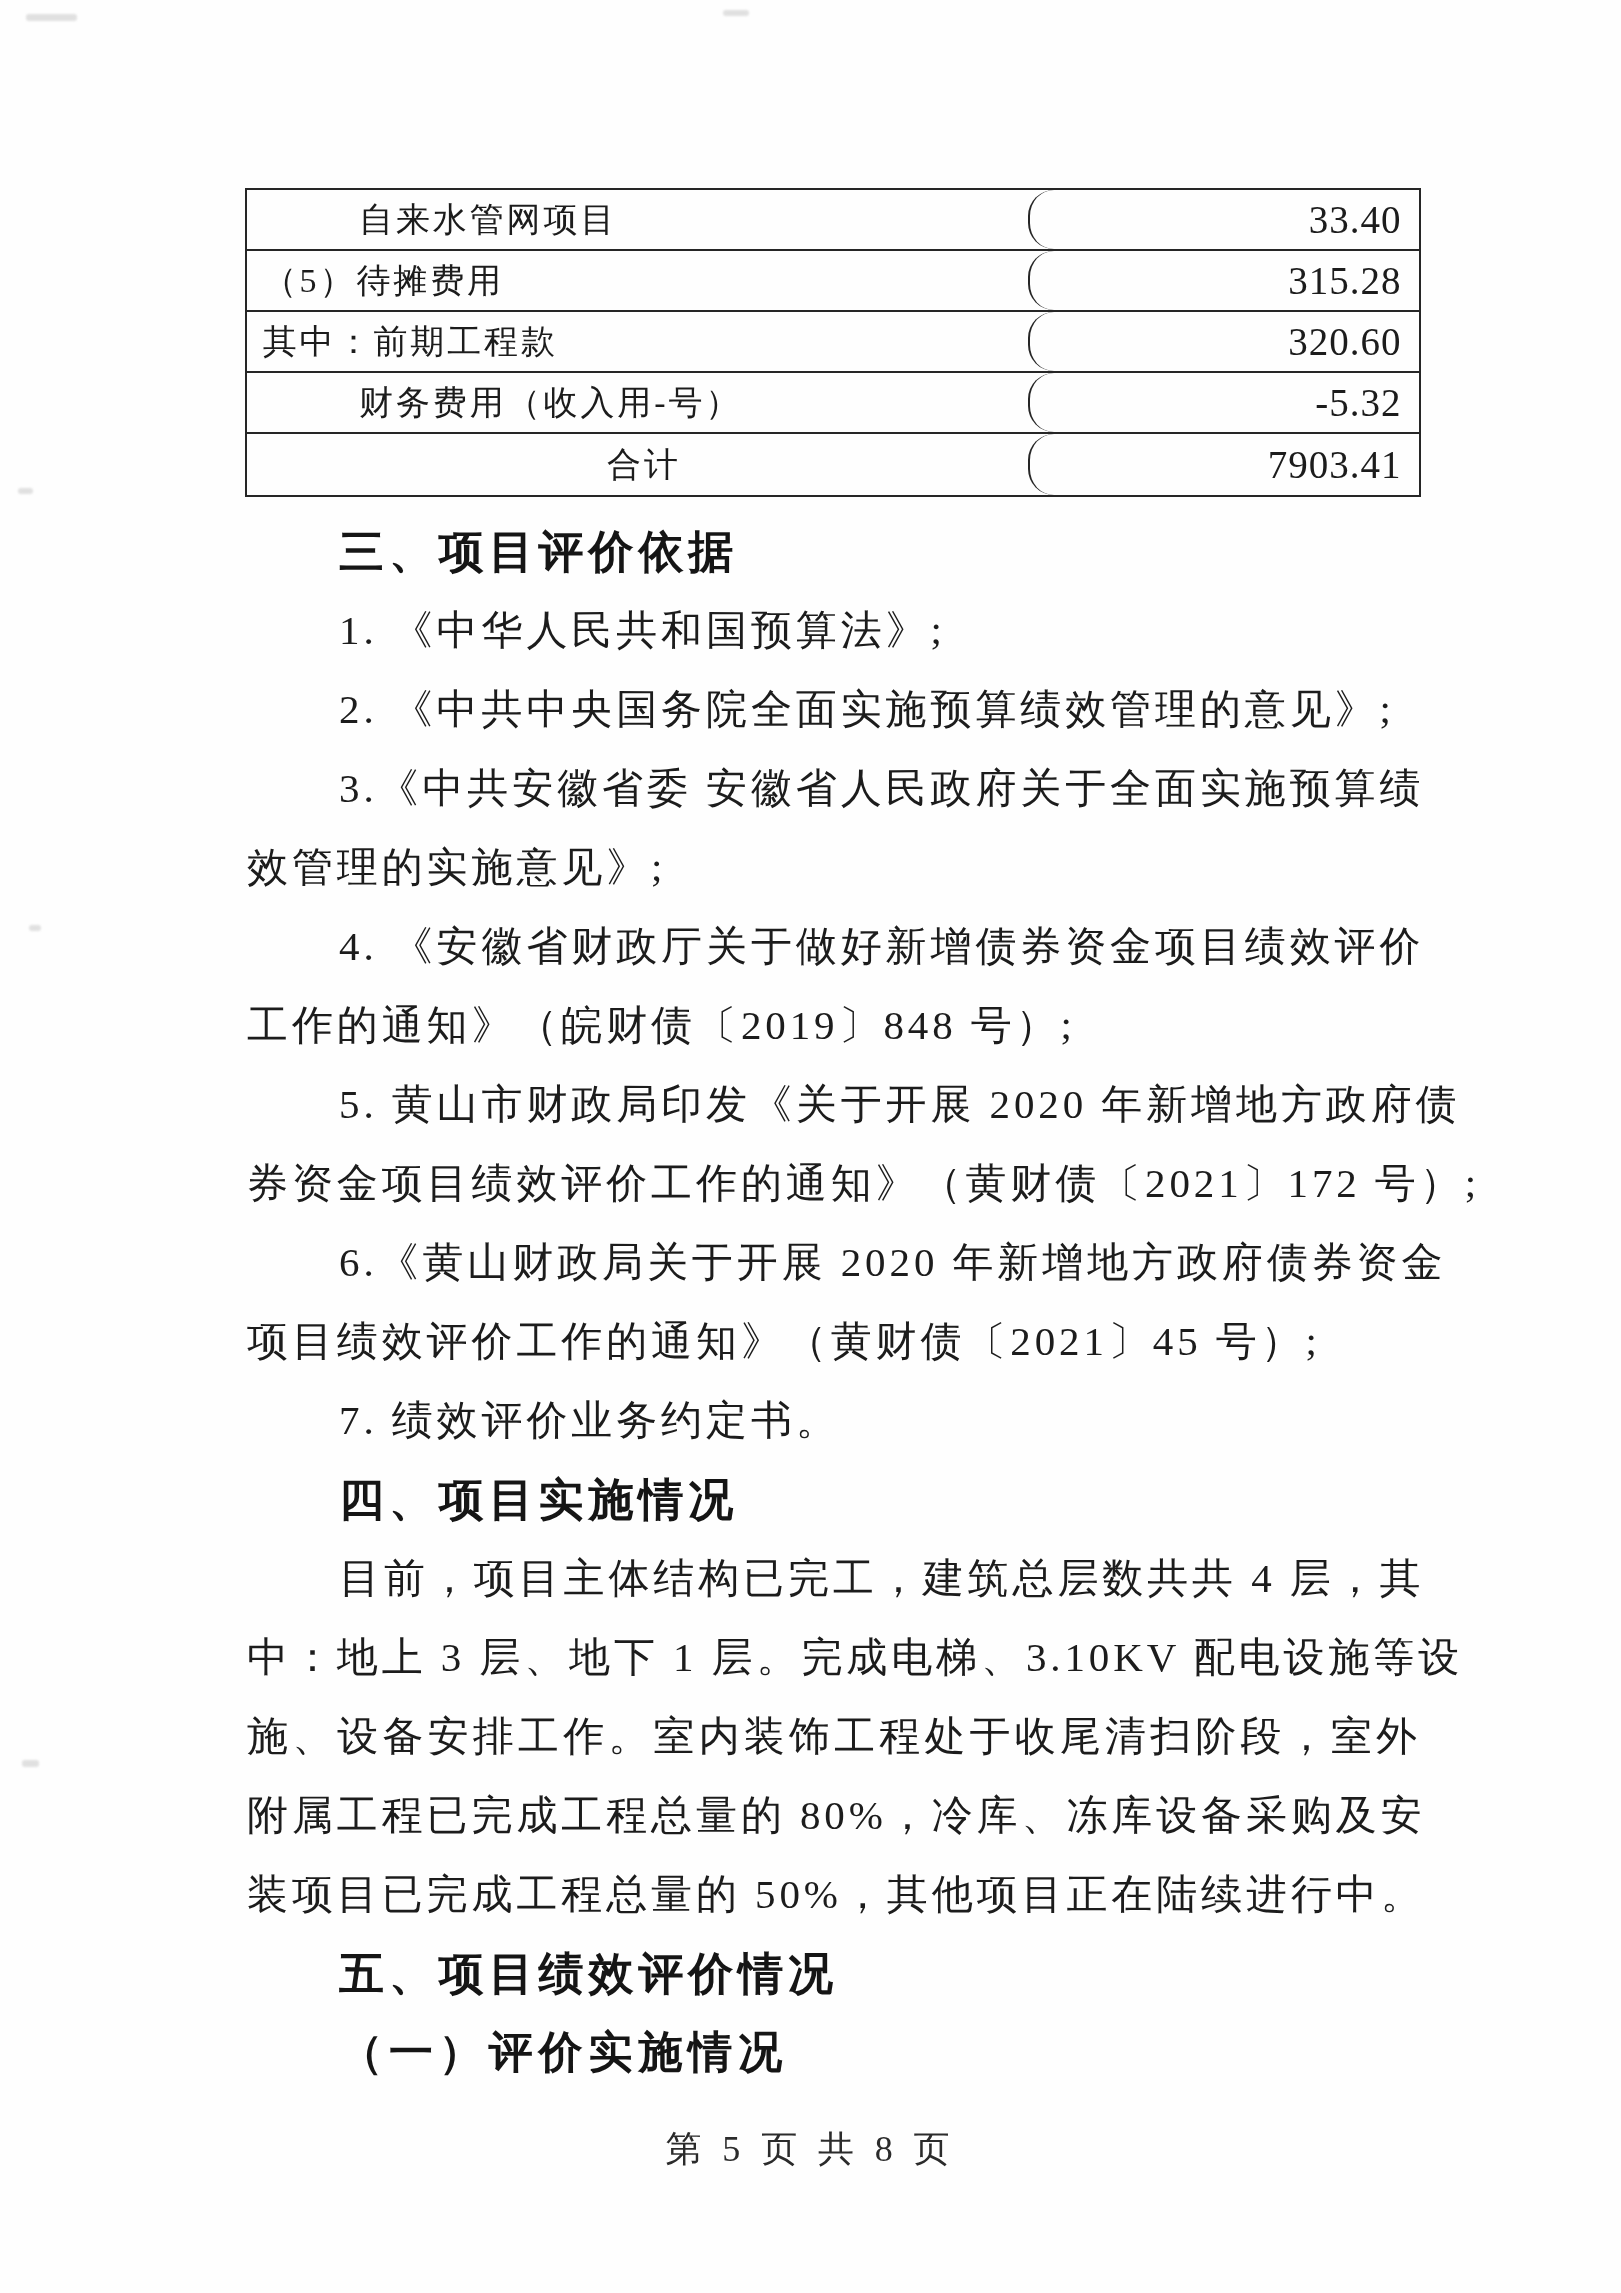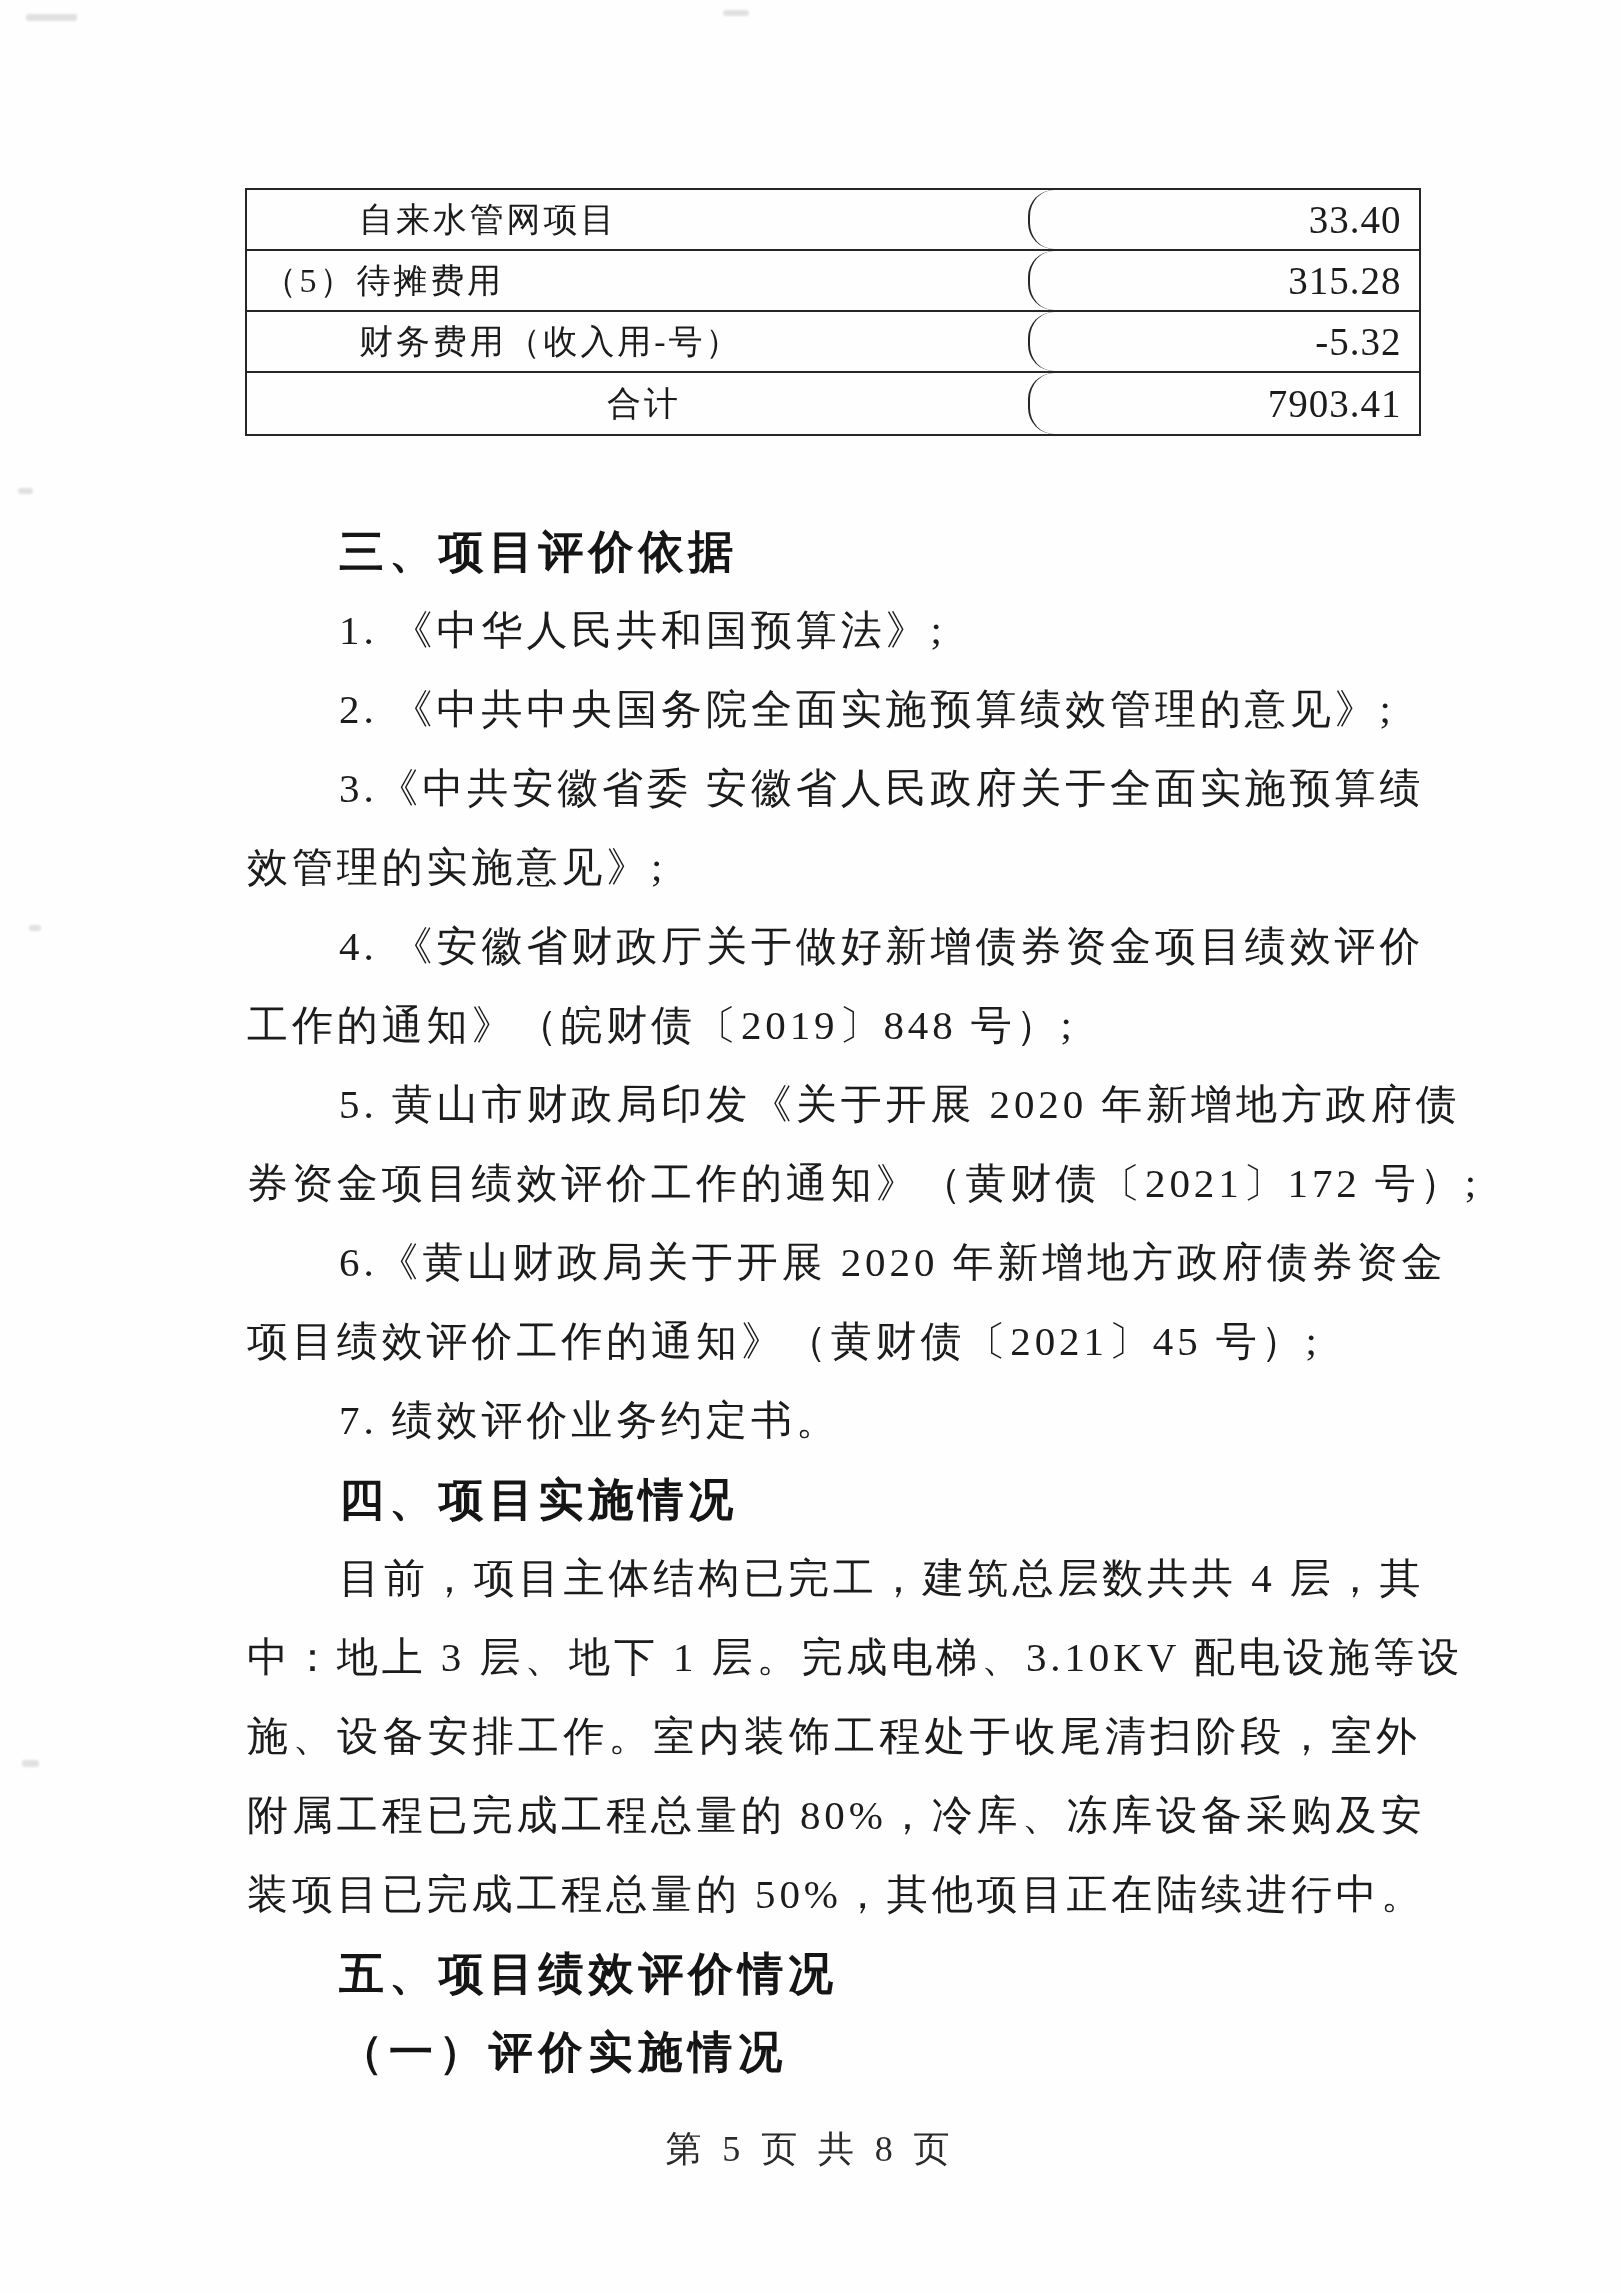--- a/index.html
+++ b/index.html
@@ -117,20 +117,24 @@
   <div class="cost-table">
     <div class="t-row">
       <div class="t-label deep">自来水管网项目</div>
       <div class="t-value">33.40</div>
     </div>
     <div class="t-row">
       <div class="t-label shallow">（5）待摊费用</div>
       <div class="t-value">315.28</div>
     </div>
     <div class="t-row">
+      <div class="t-label shallow">其中：前期工程款</div>
+      <div class="t-value">320.60</div>
+    </div>
+    <div class="t-row">
       <div class="t-label deep">财务费用（收入用-号）</div>
       <div class="t-value">-5.32</div>
     </div>
     <div class="t-row">
       <div class="t-label center">合计</div>
       <div class="t-value">7903.41</div>
     </div>
   </div>
 
   <div class="text-block">

